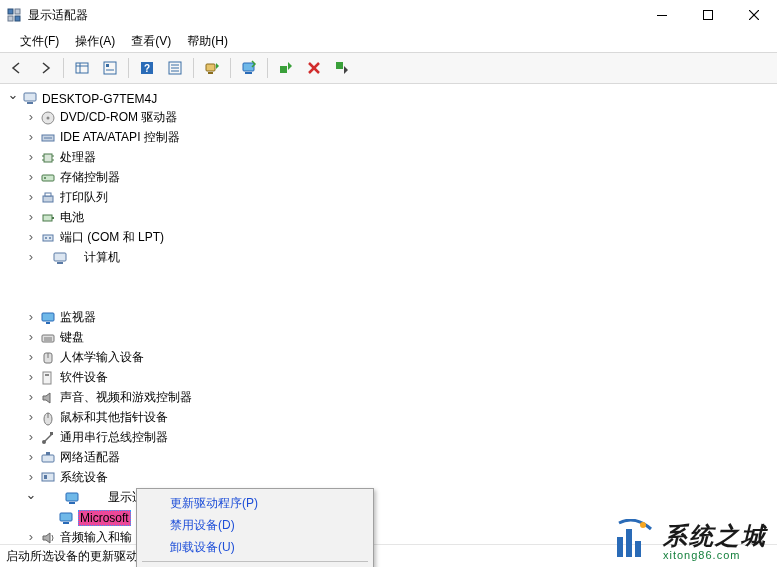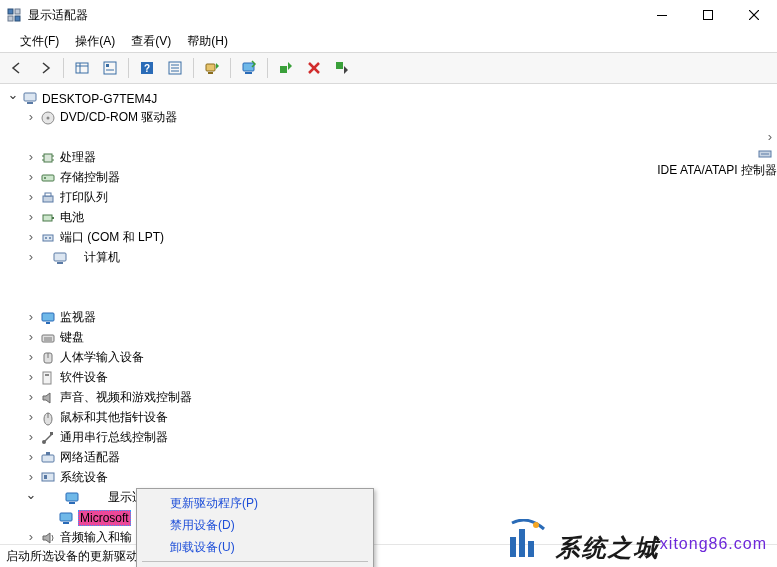--- a/index.html
+++ b/index.html
@@ -182,33 +182,34 @@
     gap: 8px;
     z-index: 5;
     pointer-events: none;
   }
   .watermark .logo {
     width: 42px;
     height: 42px;
   }
   .watermark .wm-text {
     display: flex;
+    flex-direction: column;
     justify-content: center;
   }
   .watermark .wm-primary {
     font-size: 24px;
     font-weight: 700;
     font-style: italic;
     color: #1a1a1a;
     letter-spacing: 2px;
     line-height: 1.1;
   }
   .watermark .wm-url {
-    font-size: 16px;
-    color: #6d28d9;
+    font-size: 11px;
+    color: #15803d;
     letter-spacing: 1px;
   }
   .chevron-right::before { content: "›"; font-size: 13px; color:#666; }
   .chevron-down::before  { content: "⌄"; font-size: 13px; color:#333; position: relative; top:-2px;}
   svg { display: block; }
 </style>
 </head>
 <body>
 <div class="window">
 
@@ -345,21 +346,21 @@
         <div class="tree-row" style="padding-left: 18px;">
           <span class="chev chevron-right"></span>
           <span class="node-icon">
             <svg width="16" height="16" viewBox="0 0 16 16">
               <circle cx="8" cy="8" r="6" fill="#e6e6e6" stroke="#888"></circle>
               <circle cx="8" cy="8" r="1.5" fill="#888"></circle>
             </svg>
           </span>
           <span class="node-label">DVD/CD-ROM 驱动器</span>
         </div>
-        <div class="tree-row" style="padding-left: 18px; flex-direction: column;">
+        <div class="tree-row" style="padding-left: 18px;">
           <span class="chev chevron-right"></span>
           <span class="node-icon">
             <svg width="16" height="16" viewBox="0 0 16 16">
               <rect x="2" y="5" width="12" height="6" fill="#c8d4e3" stroke="#5a7aa5"></rect>
               <line x1="4" y1="8" x2="12" y2="8" stroke="#5a7aa5"></line>
             </svg>
           </span>
           <span class="node-label">IDE ATA/ATAPI 控制器</span>
         </div>
         <div class="tree-row" style="padding-left: 18px;">

